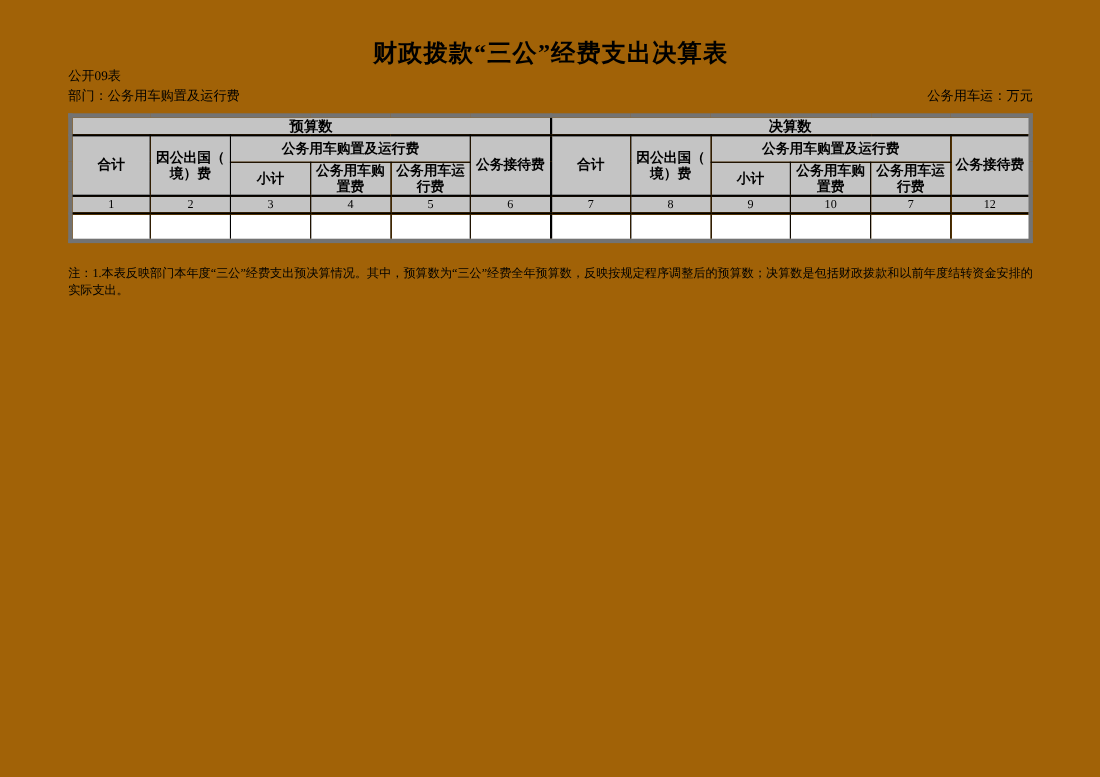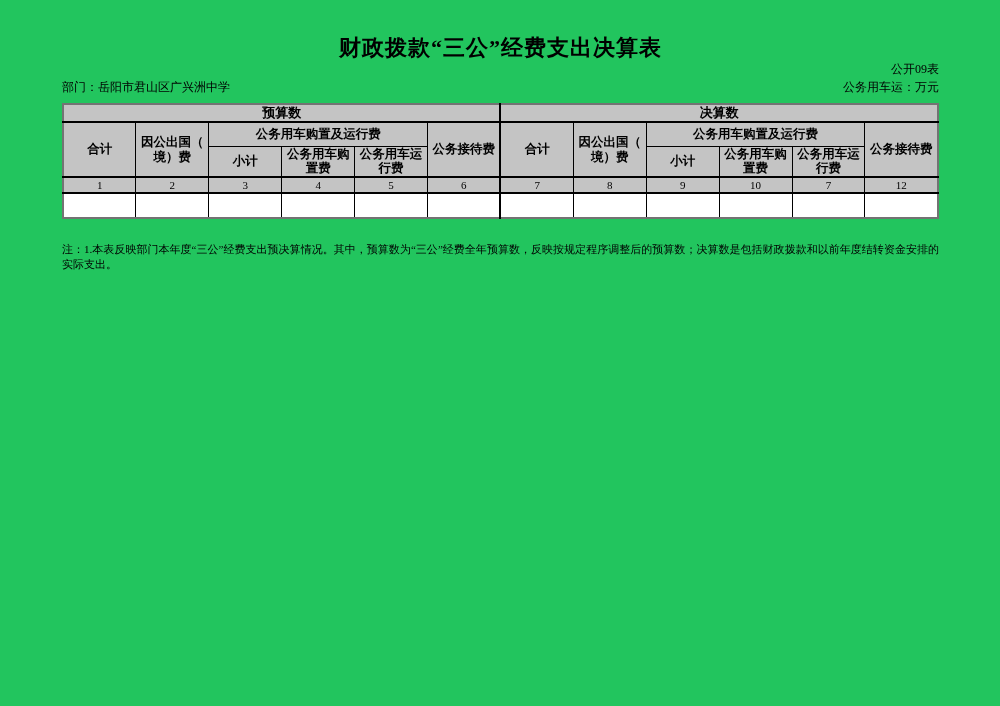--- a/index.html
+++ b/index.html
@@ -2,39 +2,39 @@
 <html><head>
 <meta charset="utf-8">
 <style>
   * { margin: 0; padding: 0; box-sizing: border-box; }
   html, body { width: 1000px; height: 706px; }
   body {
     background: #ffffff;
     font-family: "Liberation Serif", "DejaVu Serif", serif;
     color: #000000;
   }
-  .page { position: relative; width: 1000px; height: 706px; background: #22c55e; overflow: hidden; }
+  .page { position: relative; width: 1000px; height: 706px; background: #a16207; overflow: hidden; }
 
   .title {
     position: absolute; top: 33px; left: 62px; width: 877px;
     text-align: center; font-size: 22px; font-weight: bold; letter-spacing: 1px;
   }
   .code-line {
     position: absolute; top: 61px; left: 62px; width: 877px;
-    text-align: right; font-size: 12px;
+    font-size: 12px;
   }
   .meta-line {
     position: absolute; top: 79px; left: 62px; width: 877px;
     font-size: 12px; display: flex; justify-content: space-between;
   }
 
   table.expense {
     position: absolute; top: 103px; left: 62px; width: 877px;
     border-collapse: collapse; table-layout: fixed;
-    border: 2px solid #737373;
+    border: 4px solid #737373;
   }
   table.expense td {
     border: 1px solid #000;
     text-align: center; vertical-align: middle;
     overflow: hidden; padding: 0 1px;
   }
   .hd {
     background: #c4c4c4;
     font-weight: bold; font-size: 12.5px; line-height: 1.18;
     white-space: pre-line;
@@ -57,21 +57,21 @@
 </head>
 <body>
 
 <div class="page">
 
   <div class="title">财政拨款“三公”经费支出决算表</div>
 
   <div class="code-line">公开09表</div>
 
   <div class="meta-line">
-    <span>部门：岳阳市君山区广兴洲中学</span>
+    <span>部门：公务用车购置及运行费</span>
     <span>公务用车运：万元</span>
   </div>
 
   <table class="expense">
     <colgroup>
       <col>
         <col>
         <col>
         <col>
         <col>

